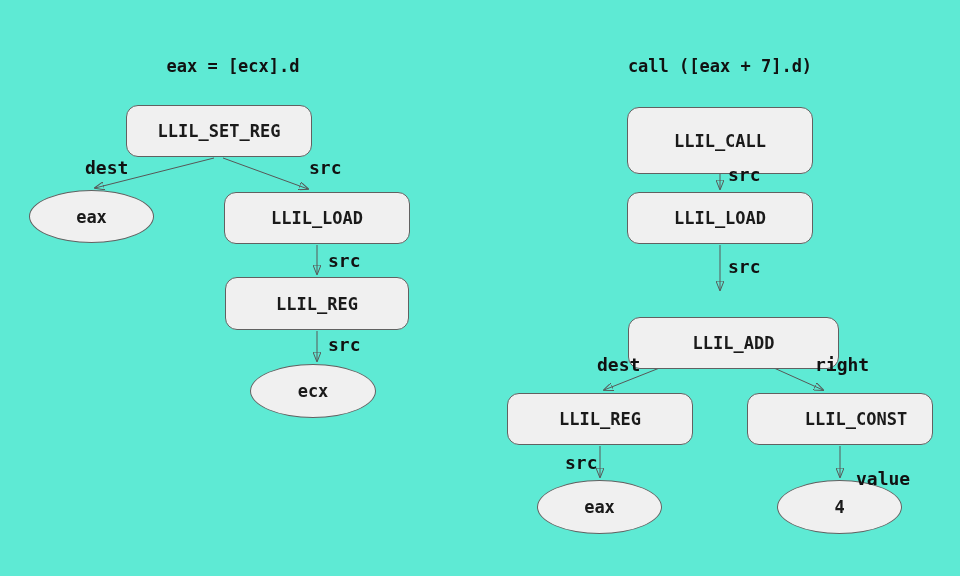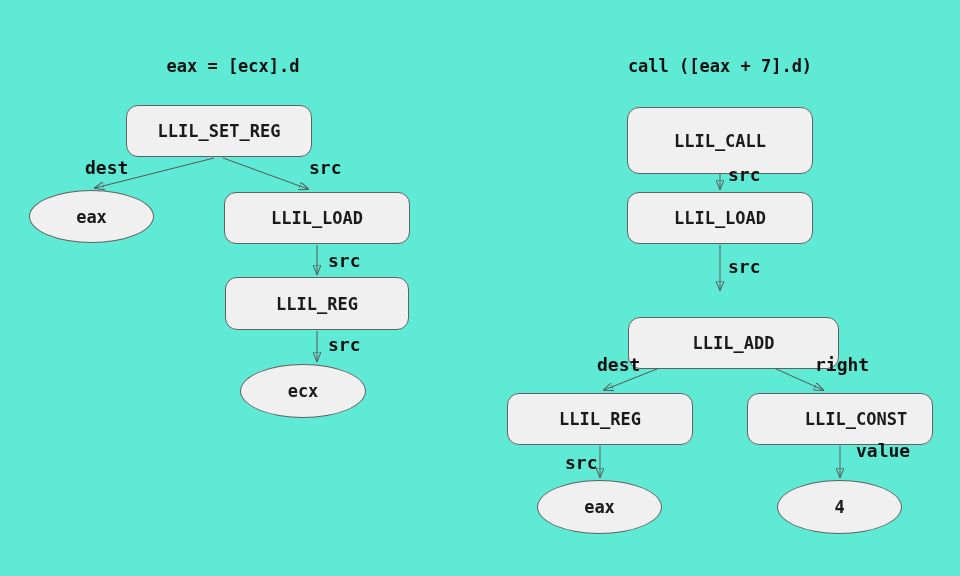--- a/index.html
+++ b/index.html
@@ -89,21 +89,21 @@
     <div class="tree-title" style="left:112px; top:55px; width:242px;">eax = [ecx].d</div>
 
     <div class="node box" style="left:126px; top:105px; width:186px; height:52px;">LLIL_SET_REG</div>
 
     <div class="node ellipse" style="left:29px; top:190px; width:125px; height:53px;">eax</div>
 
     <div class="node box" style="left:224px; top:192px; width:186px; height:52px;">LLIL_LOAD</div>
 
     <div class="node box" style="left:225px; top:277px; width:184px; height:53px;">LLIL_REG</div>
 
-    <div class="node ellipse" style="left:240px; top:364px; width:126px; height:54px;">ecx</div>
+    <div class="node ellipse" style="left:250px; top:364px; width:126px; height:54px;">ecx</div>
 
     <div class="elabel" style="left:85px; top:161px;">dest</div>
     <div class="elabel" style="left:309px; top:161px;">src</div>
     <div class="elabel" style="left:328px; top:254px;">src</div>
     <div class="elabel" style="left:328px; top:338px;">src</div>
   </section>
 
   <section>
     <div class="tree-title" style="left:599px; top:55px; width:242px;">call ([eax + 7].d)</div>
 
@@ -119,16 +119,16 @@
 
     <div class="node ellipse" style="left:537px; top:480px; width:125px; height:54px;">eax</div>
 
     <div class="node ellipse" style="left:777px; top:480px; width:125px; height:54px;">4</div>
 
     <div class="elabel" style="left:728px; top:168px;">src</div>
     <div class="elabel" style="left:728px; top:260px;">src</div>
     <div class="elabel" style="left:597px; top:358px;">dest</div>
     <div class="elabel" style="left:815px; top:358px;">right</div>
     <div class="elabel" style="left:565px; top:456px;">src</div>
-    <div class="elabel" style="left:856px; top:444px;">value</div>
+    <div class="elabel" style="left:856px; top:472px;">value</div>
   </section>
 
 </div>
 
 </body></html>

